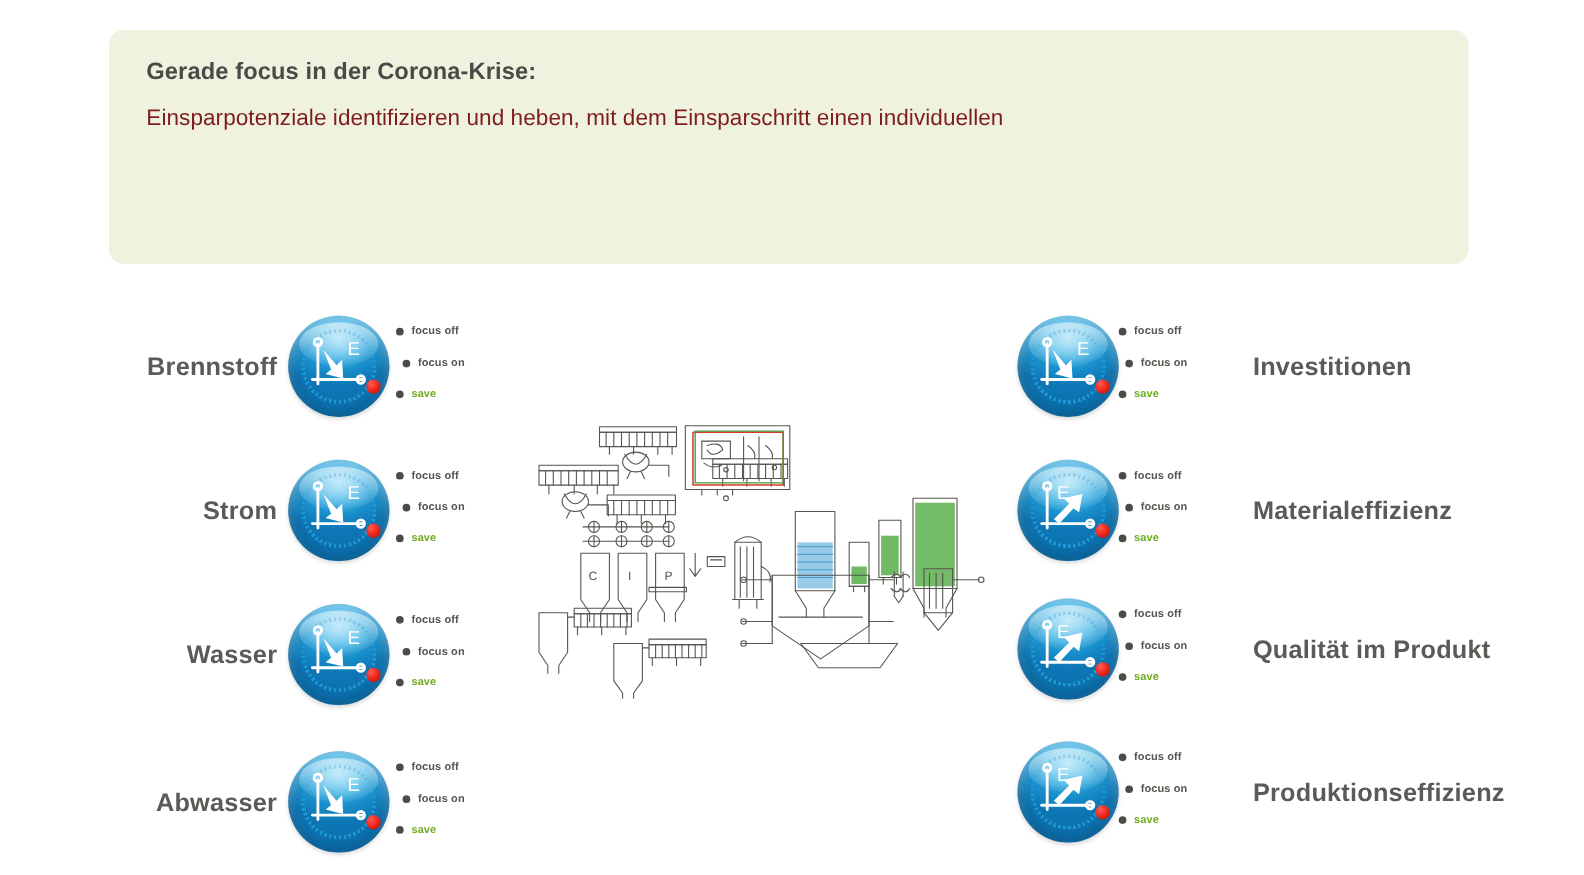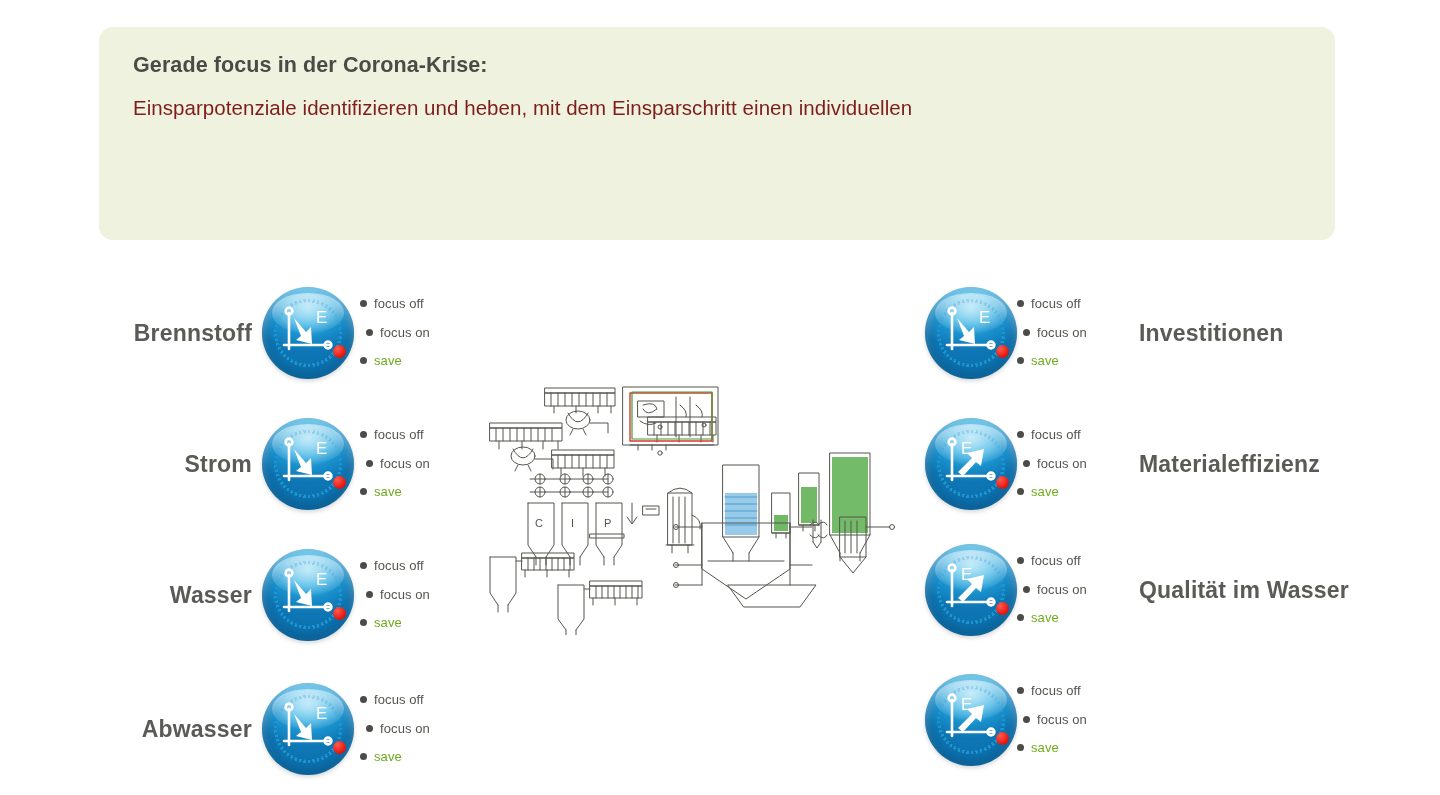--- a/index.html
+++ b/index.html
@@ -152,22 +152,22 @@
   }
   .legend .lrow .dot {
     width: 7px;
     height: 7px;
     border-radius: 50%;
     background: #4b4b47;
     margin-right: 7px;
     flex: 0 0 7px;
   }
   .legend .lrow .txt {
-    font-size: 13px;
-    font-weight: normal;
+    font-size: 10px;
+    font-weight: bold;
     color: #55554f;
     letter-spacing: 0.1px;
   }
   .legend .lrow.save .txt { color: #6fab1e; }
 
   .legend .r1 { left: 0px;  top: 9px;  }
   .legend .r2 { left: 6px;  top: 38px; }
   .legend .r3 { left: 0px;  top: 66px; }
 
   
@@ -426,21 +426,21 @@
       </div>
     <div class="lrow r2">
         <span class="dot"></span>
         <span class="txt">focus on</span>
       </div>
     <div class="lrow r3 save">
         <span class="dot"></span>
         <span class="txt">save</span>
       </div>
   </div>
-  <span class="item-label">Qualität im Wasser</span>
+  <span class="item-label">Qualität im Produkt</span>
 </div>
 
 <div class="item-row col-right" style="top:670px">
   <div class="badge">
     <div class="disc"></div>
     <div class="serration"></div>
     <div class="inner-shade"></div>
     <div class="gloss"></div>
     <svg class="glyph" viewBox="0 0 92 92">
       <g fill="none" stroke="#ffffff" stroke-width="2.6" stroke-linecap="round">
@@ -461,20 +461,21 @@
       </div>
     <div class="lrow r2">
         <span class="dot"></span>
         <span class="txt">focus on</span>
       </div>
     <div class="lrow r3 save">
         <span class="dot"></span>
         <span class="txt">save</span>
       </div>
   </div>
+  <span class="item-label">Produktionseffizienz</span>
 </div>
 
 <div id="schematic">
 <svg width="430" height="260" viewBox="0 0 430 260">
   <g fill="none" stroke="#55554f" stroke-width="1" stroke-linecap="round" stroke-linejoin="round">
 
     <g>
       <rect x="65" y="13" width="70" height="5"></rect>
       <rect x="65" y="18" width="70" height="13"></rect>
       <path d="M71 18 v13 M78 18 v13 M85 18 v13 M92 18 v13 M99 18 v13 M106 18 v13 M113 18 v13 M120 18 v13 M127 18 v13"></path>

